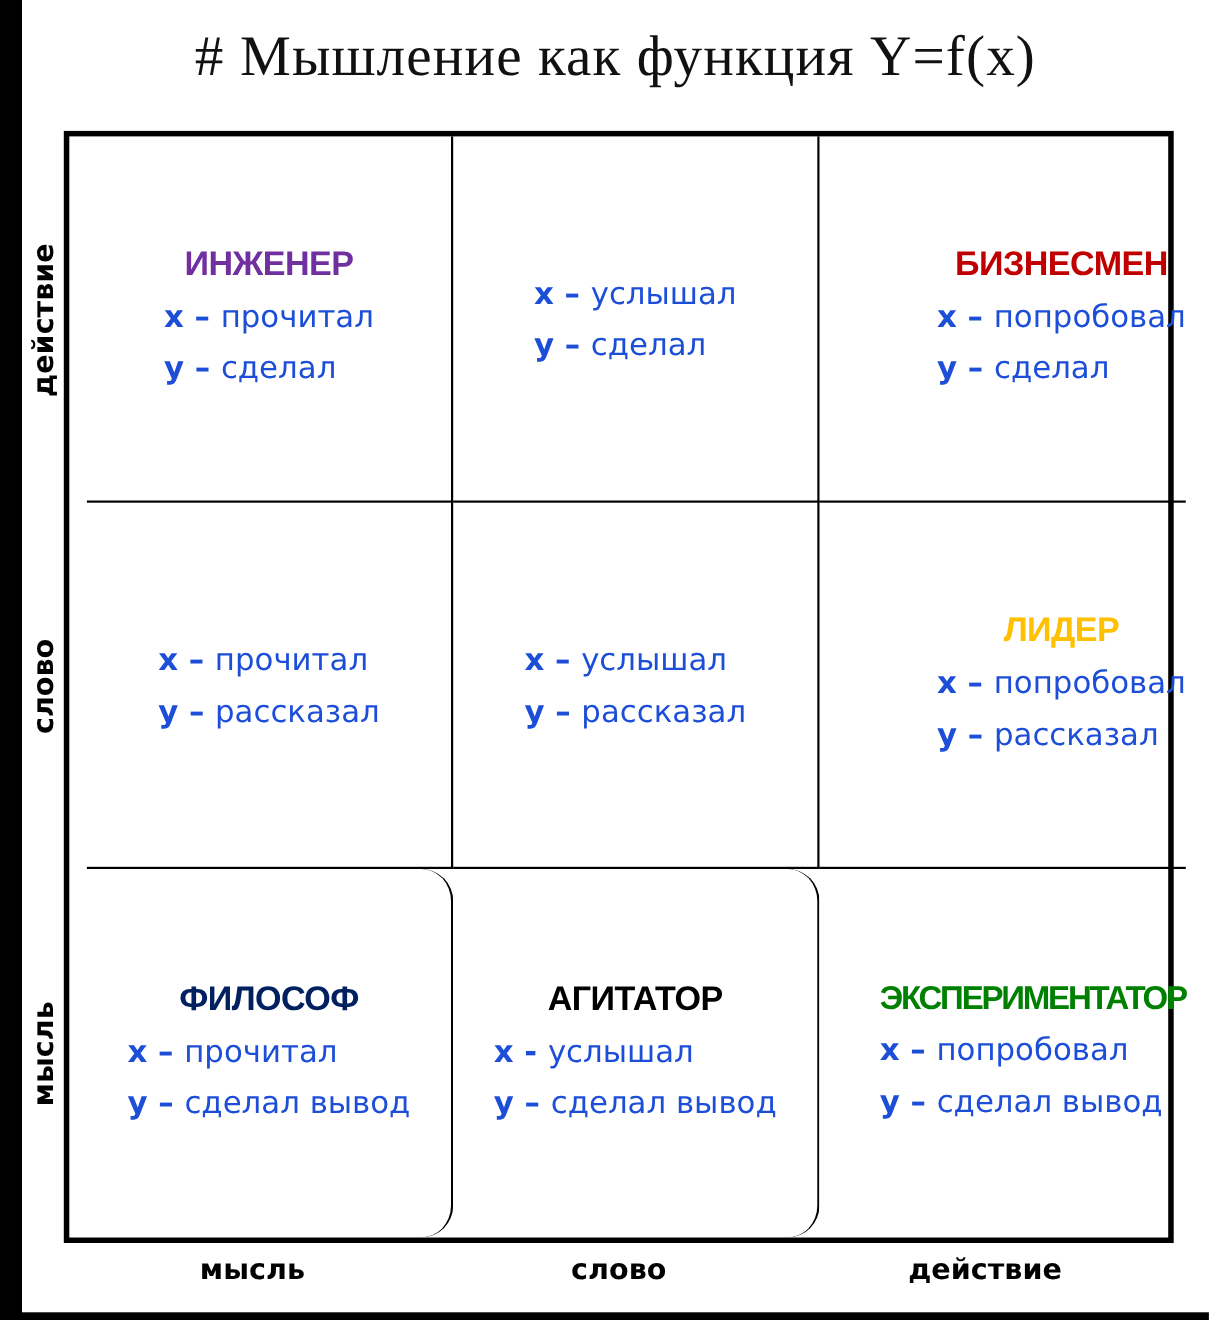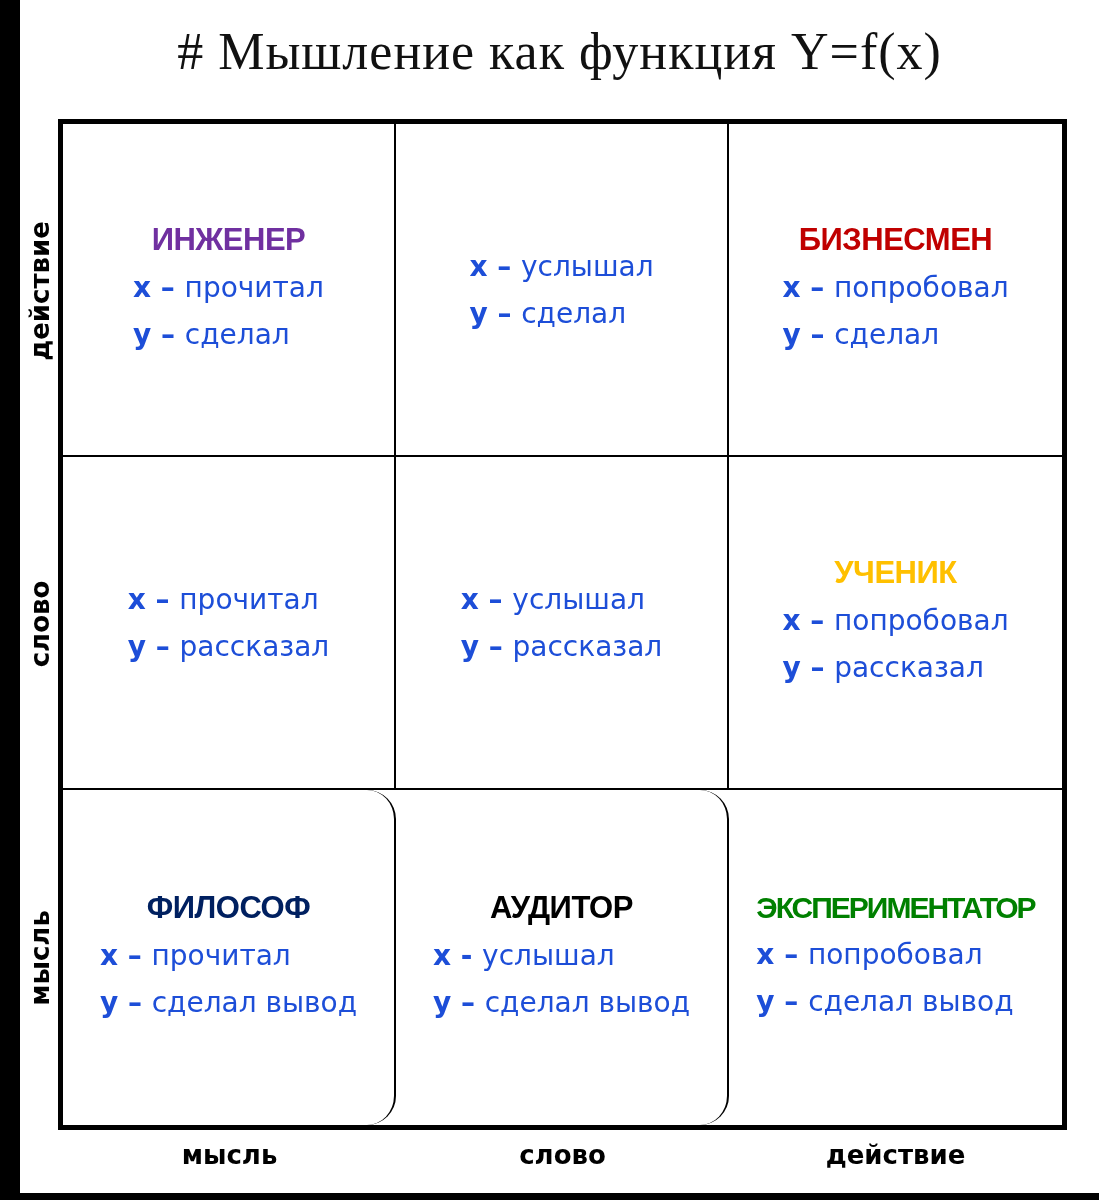--- a/index.html
+++ b/index.html
@@ -11,28 +11,28 @@
   .left-band { position:absolute; left:0; top:0; width:20px; height:1200px; background:#000; }
   .bottom-band { position:absolute; left:0; top:1193px; width:1099px; height:7px; background:#000; }
   .title {
     position:absolute; left:20px; right:0; top:22px; height:80px;
     text-align:center; font-size:52px; color:#111;
     font-family:Liberation Serif, serif; font-weight:normal; letter-spacing:1px;
   }
   .grid {
     position:absolute; left:58px; top:119px; width:1009px; height:1011px;
     box-sizing:border-box; border:5px solid #000;
-    display:grid; grid-template-columns:333px 333px 333px; grid-template-rows:333px 333px 335px;
+    display:grid; grid-template-columns:333px 333px 333px; grid-template-rows:333px 333px 335px;padding-left:16px;
   }
   .cell {
     box-sizing:border-box; position:relative;
     display:flex; flex-direction:column; justify-content:center; align-items:center;
     border-right:2px solid #000; border-bottom:2px solid #000;
   }
-  .cell.c3 { border-right:none; }
+  .cell.c3 { border-right:none;align-items:flex-end; }
   .cell.r3 { border-bottom:none;border-radius:29px; }
   .cell-inner { display:inline-block; text-align:left; }
   .role {
     display:block; text-align:center;
     font-family:"Liberation Sans", sans-serif; font-weight:bold;
     font-size:31px; margin-bottom:6px; letter-spacing:-0.5px;
   }
   .line { font-family:"DejaVu Sans", sans-serif; font-size:28px; color:#1d4ed8; line-height:47px; white-space:nowrap; }
   .var { font-weight:bold; }
   .yaxis-label {
@@ -96,36 +96,36 @@
     </div>
   </div>
   <div class="cell c2 r2">
     <div class="cell-inner">
       <div class="line"><span class="var">x</span><span class="var"> – </span><span>услышал</span></div>
       <div class="line"><span class="var">y</span><span class="var"> – </span><span>рассказал</span></div>
     </div>
   </div>
   <div class="cell c3 r2">
     <div class="cell-inner">
-      <span class="role" style="color:#FFC000">УЧЕНИК</span>
+      <span class="role" style="color:#FFC000">ЛИДЕР</span>
       <div class="line"><span class="var">x</span><span class="var"> – </span><span>попробовал</span></div>
       <div class="line"><span class="var">y</span><span class="var"> – </span><span>рассказал</span></div>
     </div>
   </div>
 
   <div class="cell c1 r3">
     <div class="cell-inner">
       <span class="role" style="color:#002060">ФИЛОСОФ</span>
       <div class="line"><span class="var">x</span><span class="var"> – </span><span>прочитал</span></div>
       <div class="line"><span class="var">y</span><span class="var"> – </span><span>сделал вывод</span></div>
     </div>
   </div>
   <div class="cell c2 r3">
     <div class="cell-inner">
-      <span class="role" style="color:#000000">АУДИТОР</span>
+      <span class="role" style="color:#000000">АГИТАТОР</span>
       <div class="line"><span class="var">x</span><span class="var"> - </span><span>услышал</span></div>
       <div class="line"><span class="var">y</span><span class="var"> – </span><span>сделал вывод</span></div>
     </div>
   </div>
   <div class="cell c3 r3">
     <div class="cell-inner">
       <span class="role" style="color:#008000;letter-spacing:-2px;font-size:30px">ЭКСПЕРИМЕНТАТОР</span>
       <div class="line"><span class="var">x</span><span class="var"> – </span><span>попробовал</span></div>
       <div class="line"><span class="var">y</span><span class="var"> – </span><span>сделал вывод</span></div>
     </div>

